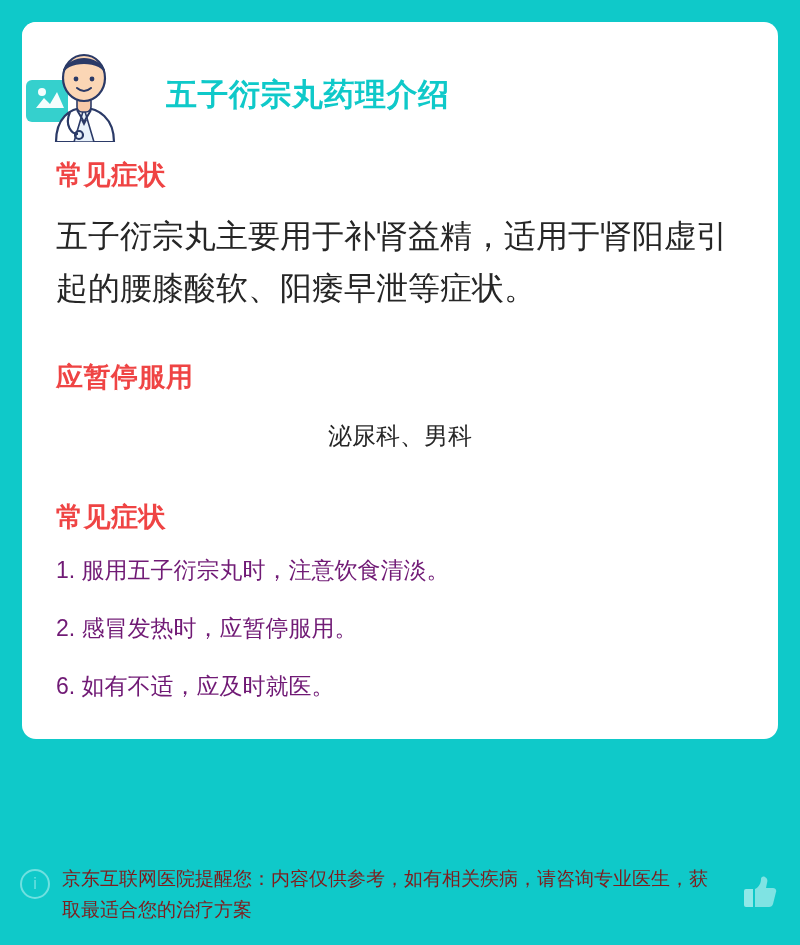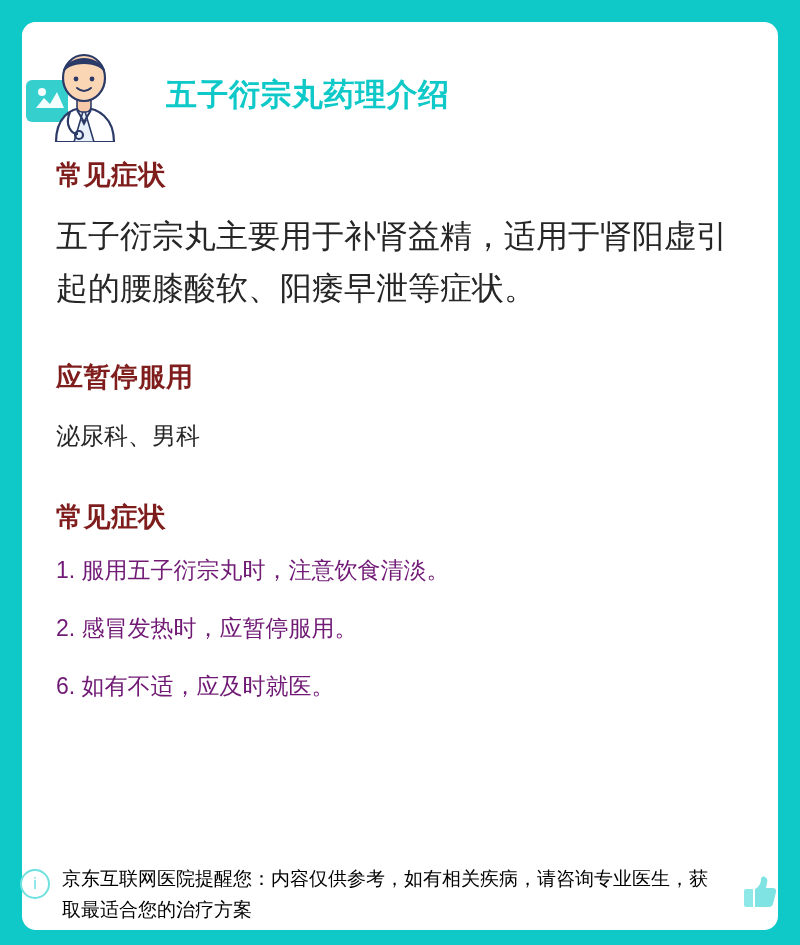--- a/index.html
+++ b/index.html
@@ -20,21 +20,21 @@
     width: 800px;
     height: 945px;
     box-sizing: border-box;
     padding: 22px 22px 0 22px;
   }
   .card {
     position: relative;
     background: #ffffff;
     border-radius: 14px;
     width: 756px;
-    height: 908px;
+    height: 717px;
     box-sizing: border-box;
     padding: 30px 34px 20px 34px;
     overflow: hidden;
   }
   
   .avatar {
     position: absolute;
     left: 0px;
     top: 0px;
     width: 120px;
@@ -46,35 +46,36 @@
     font-size: 31px;
     font-weight: bold;
     color: #0fc9c9;
     margin: 24px 0 0 110px;
     letter-spacing: 0.5px;
     line-height: 1.2;
   }
   .section-head {
     font-size: 27px;
     font-weight: bold;
-    color: #7f1d1d;
+    color: #ef4444;
     margin: 44px 0 0 0;
     letter-spacing: 0.5px;
   }
   .para {
     font-size: 32px;
     color: #262626;
     line-height: 1.62;
     margin: 18px 0 0 0;
   }
   .sub-text {
     font-size: 24px;
     color: #262626;
     line-height: 1.6;
     margin: 22px 0 0 0;
+    text-align: center;
   }
   .list {
     margin: 18px 0 0 0;
     padding: 0;
     list-style: none;
   }
   .list li {
     font-size: 23px;
     color: #701a75;
     line-height: 1.55;
@@ -99,21 +100,21 @@
     color: #6fe0e0;
     font-size: 16px;
     line-height: 26px;
     text-align: center;
     flex: 0 0 auto;
     margin-top: 6px;
   }
   .footer-text {
     flex: 1 1 auto;
     font-size: 19px;
-    color: #000000;
+    color: #7f1d1d;
     line-height: 1.65;
     margin-left: 12px;
     padding-right: 10px;
   }
   .thumb {
     flex: 0 0 auto;
     width: 46px;
     height: 46px;
     margin-top: 6px;
   }

